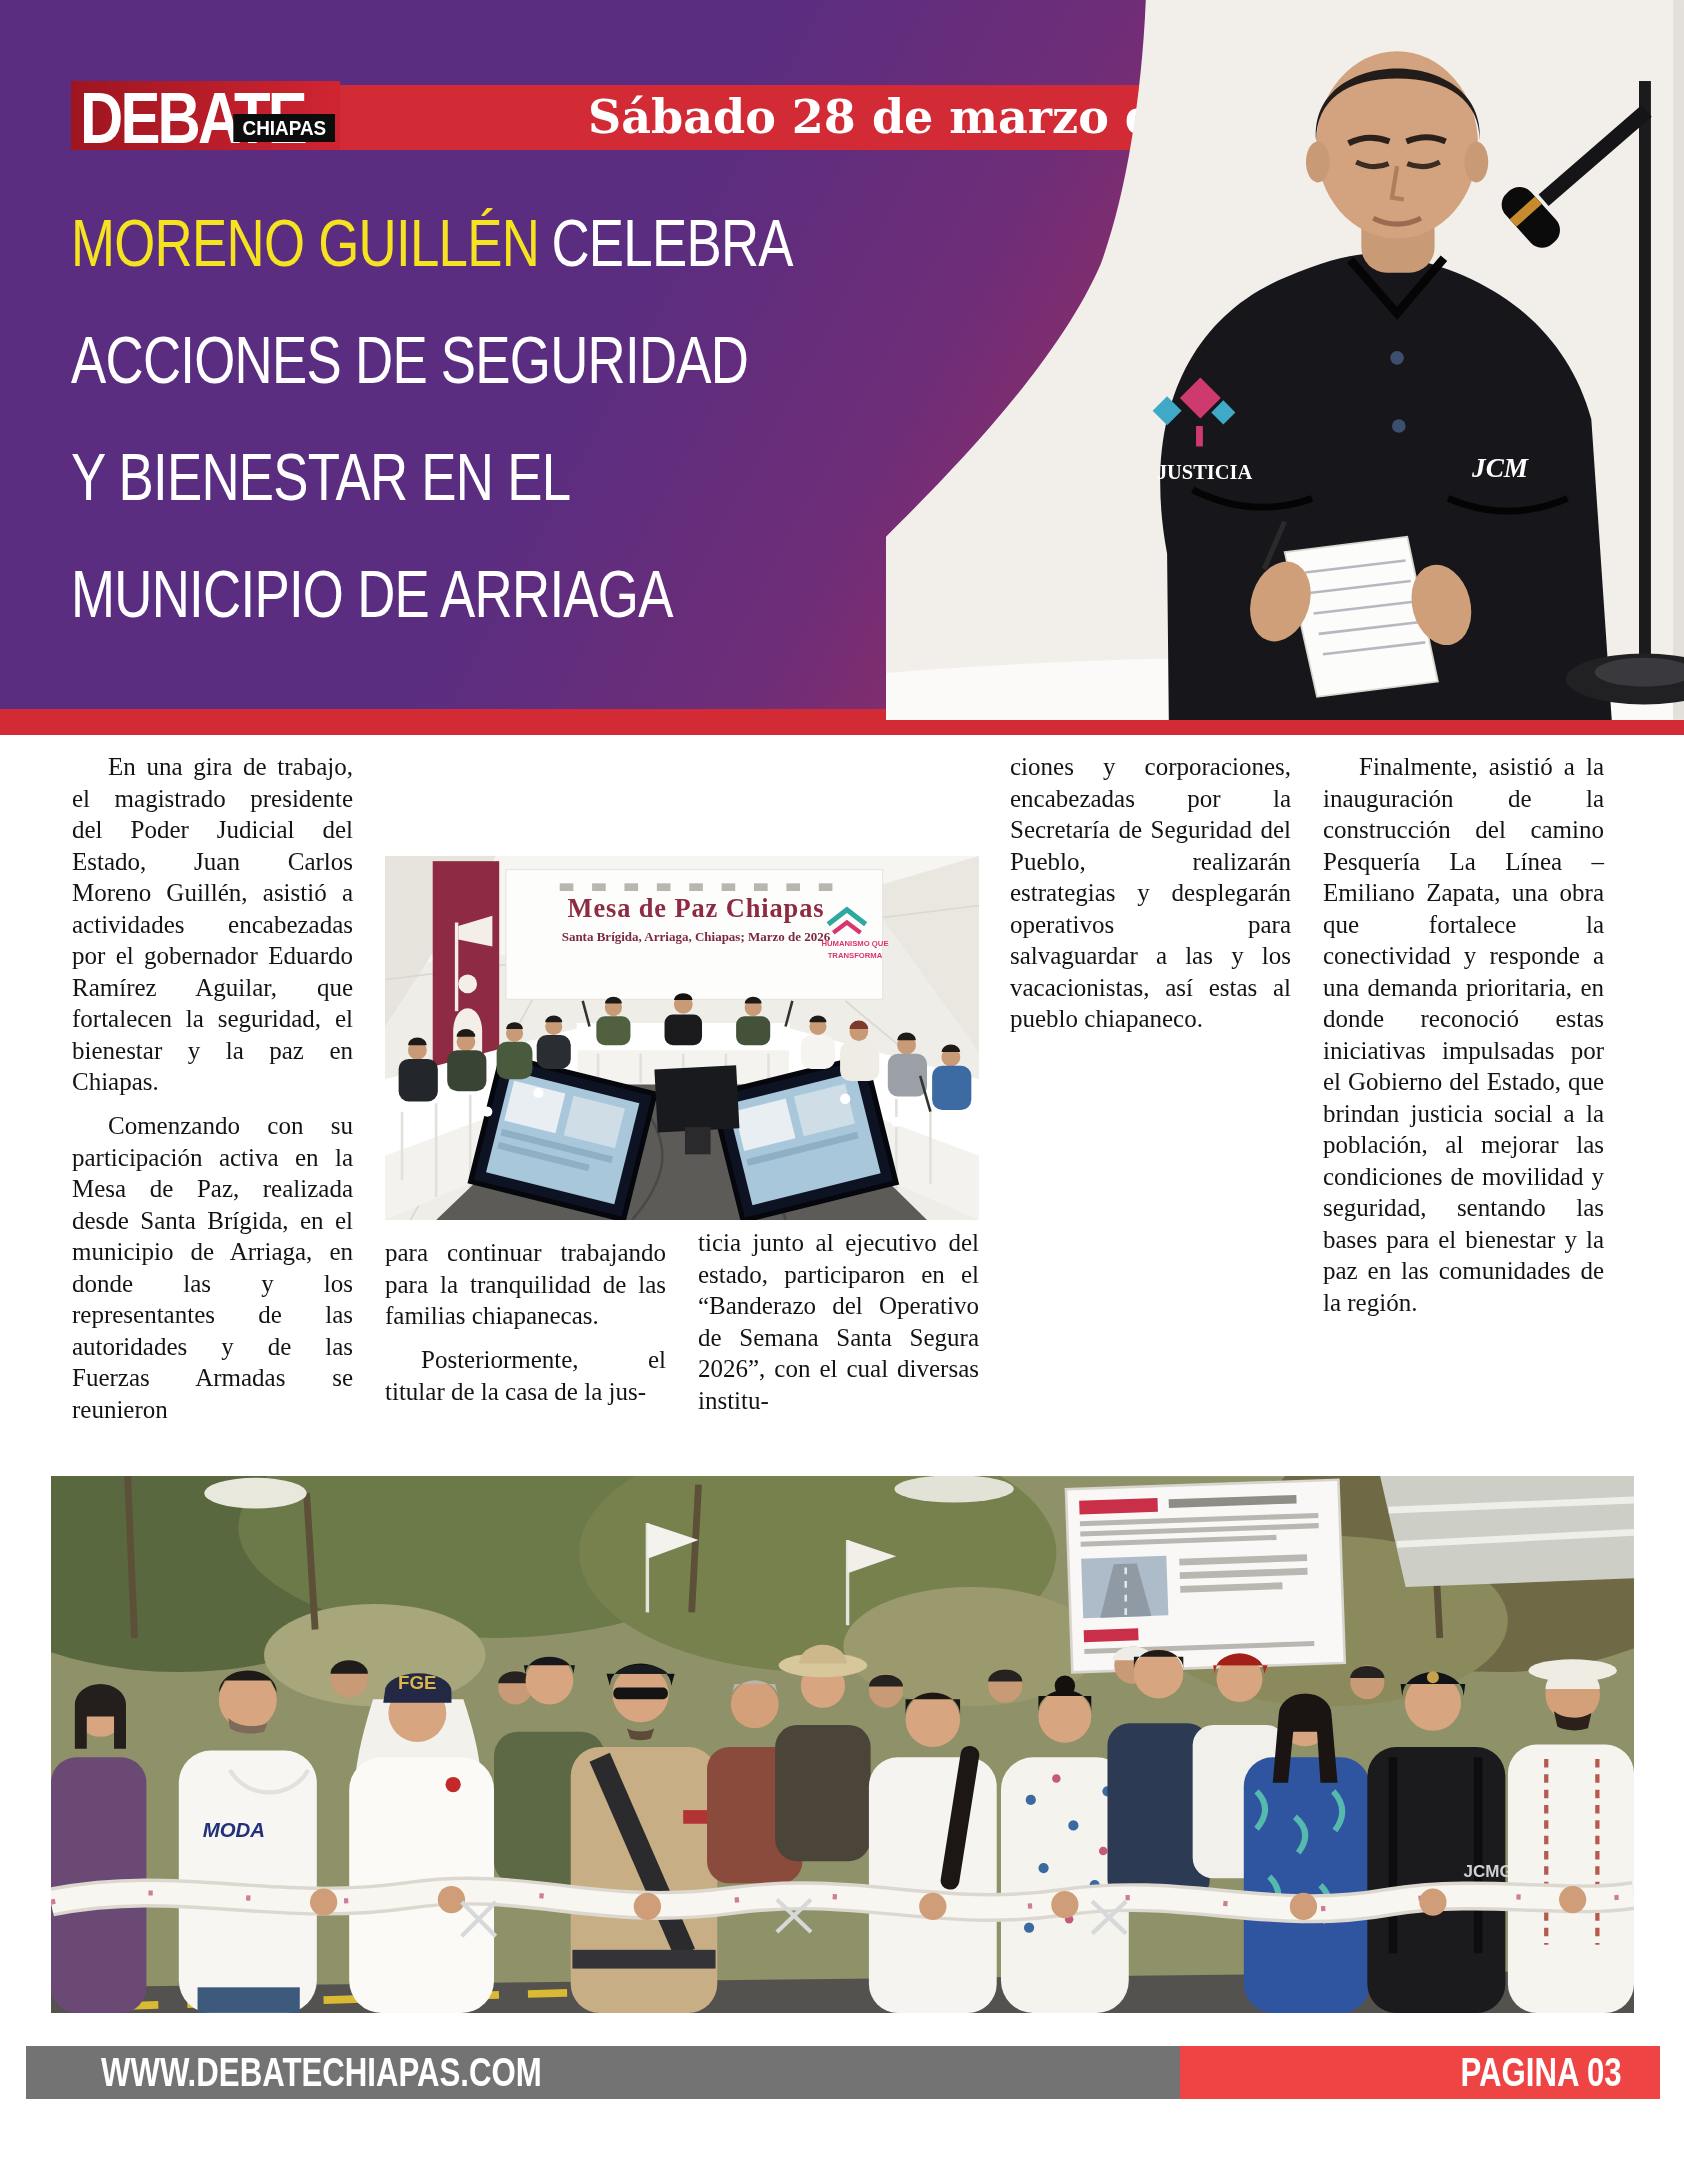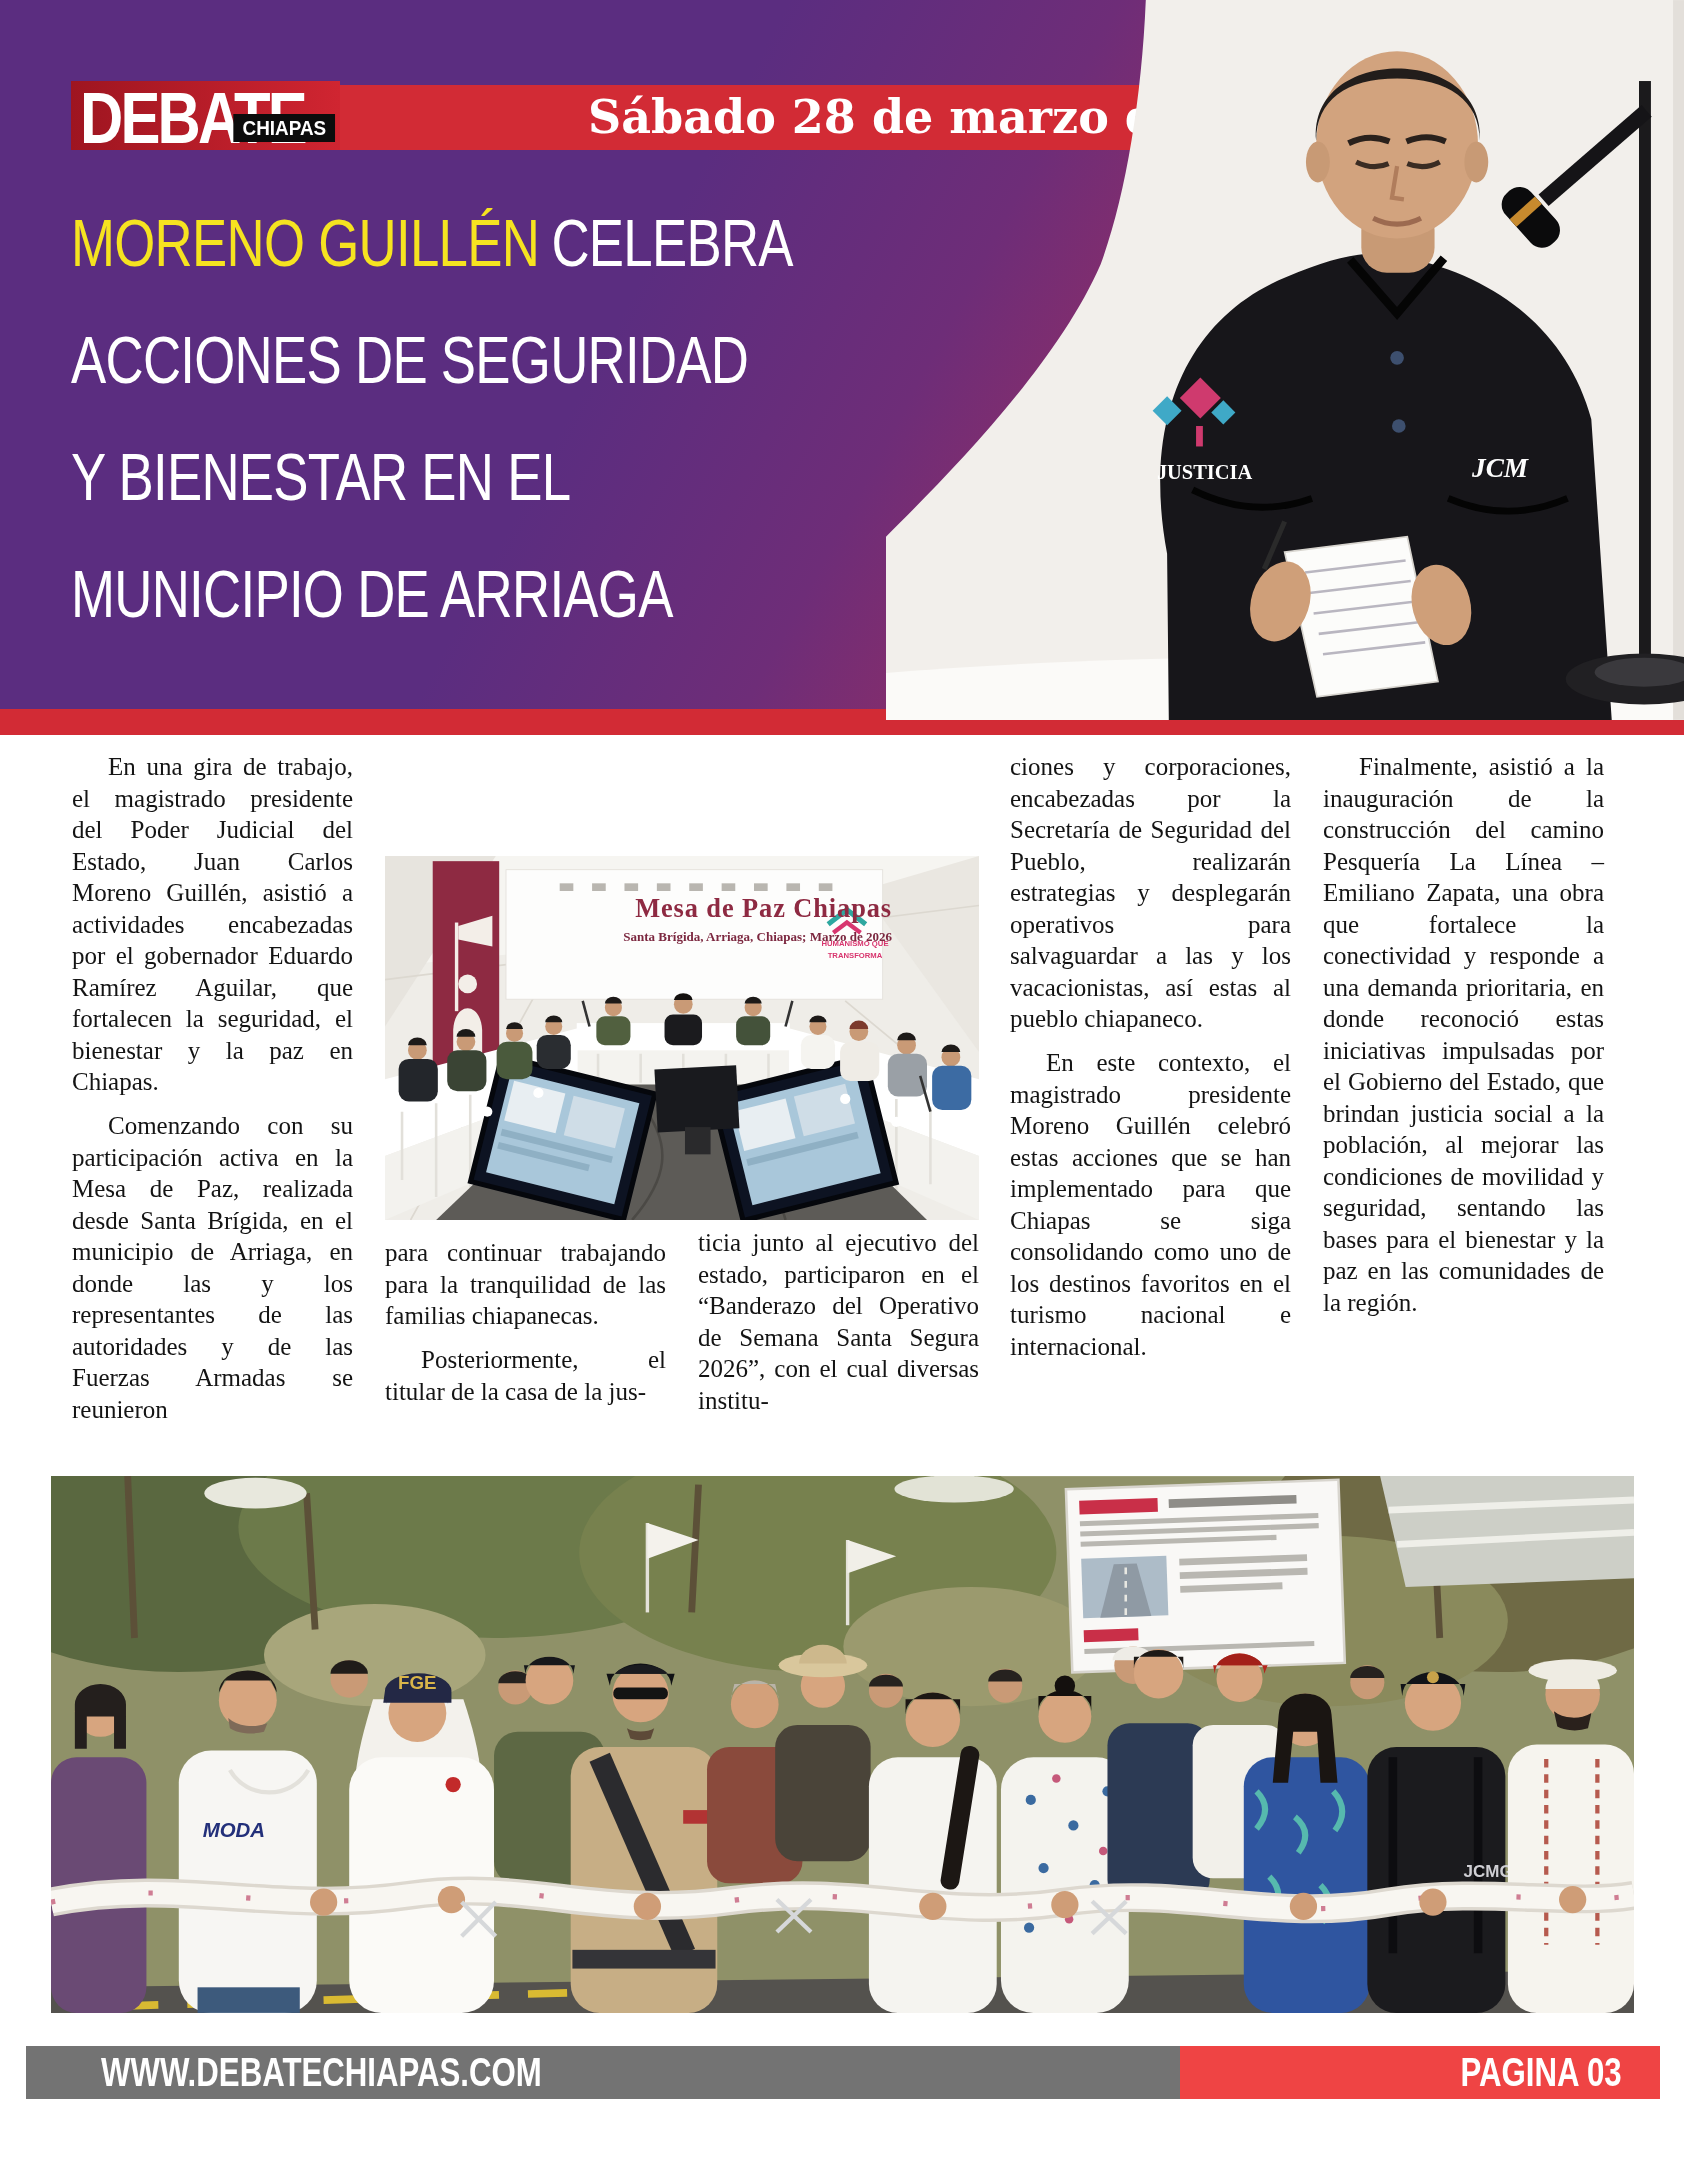--- a/index.html
+++ b/index.html
@@ -70,21 +70,21 @@
   .col-1 { left: 72px;  top: 751px; }
   .col-2 { left: 385px; top: 1237px; }
   .col-3 { left: 698px; top: 1227px; }
   .col-4 { left: 1010px; top: 751px; }
   .col-5 { left: 1323px; top: 751px; }
 
   
   .center-photo { position: absolute; left: 385px; top: 856px; width: 594px; height: 364px; }
   .center-photo svg { position: absolute; left: 0; top: 0; }
   .cp-banner-text {
-    position: absolute; left: 131px; top: 37px; width: 376px; text-align: right;
+    position: absolute; left: 123px; top: 37px; width: 376px; text-align: center;
     color: #8e2a42; font-family: "Liberation Serif", serif;
   }
   .cp-title { font-size: 26.4px; font-weight: bold; letter-spacing: 0.9px; }
   .cp-sub { font-size: 13px; font-weight: bold; margin-top: 5.1px; color: #7c2840; }
   .cp-logo-caption {
     position: absolute; left: 431px; top: 82px; width: 78px;
     font-family: "Liberation Sans", sans-serif; font-weight: bold;
     font-size: 7.7px; line-height: 12px; color: #d8366f; text-align: center;
   }
 
@@ -195,21 +195,20 @@
   </div>
   <div class="col col-2">
     <p>para continuar trabajando para la tranquilidad de las familias chiapanecas.</p>
     <p class="ind">Posteriormente, el titular de la casa de la jus-</p>
   </div>
   <div class="col col-3">
     <p>ticia junto al ejecutivo del estado, participaron en el “Banderazo del Operativo de Semana Santa Segura 2026”, con el cual diversas institu-</p>
   </div>
   <div class="col col-4">
     <p>ciones y corporaciones, encabezadas por la Secretaría de Seguridad del Pueblo, realizarán estrategias y desplegarán operativos para salvaguardar a las y los vacacionistas, así estas al pueblo chiapaneco.</p>
-    <p class="ind">En este contexto, el magistrado presidente Moreno Guillén celebró estas acciones que se han implementado para que Chiapas se siga consolidando como uno de los destinos favoritos en el turismo nacional e internacional.</p>
   </div>
   <div class="col col-5">
     <p class="ind">Finalmente, asistió a la inauguración de la construcción del camino Pesquería La Línea – Emiliano Zapata, una obra que fortalece la conectividad y responde a una demanda prioritaria, en donde reconoció estas iniciativas impulsadas por el Gobierno del Estado, que brindan justicia social a la población, al mejorar las condiciones de movilidad y seguridad, sentando las bases para el bienestar y la paz en las comunidades de la región.</p>
   </div>
 
   <div class="center-photo">
     <svg viewBox="0 0 697 427" width="594" height="364">
       <rect width="697" height="427" fill="#efede8"></rect>
       <path d="M0,0 L697,0 L697,60 L0,130 Z" fill="#f6f5f1"></path>
       <path d="M0,0 L130,0 L0,200 Z" fill="#e7e4de"></path>

